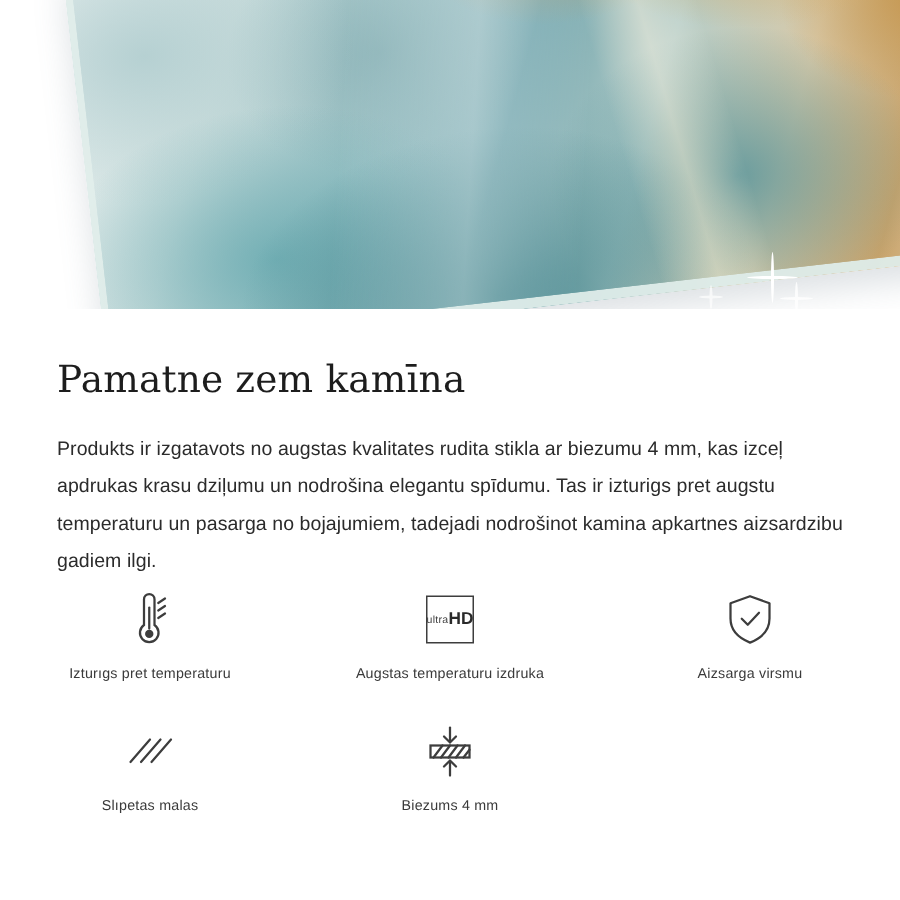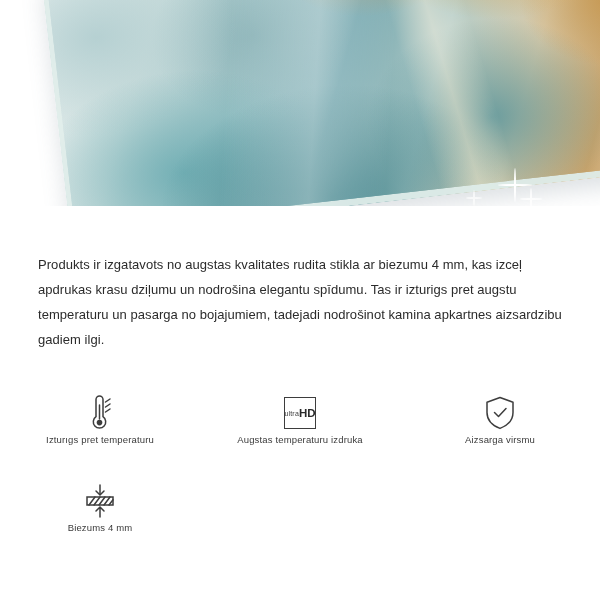--- a/index.html
+++ b/index.html
@@ -149,20 +149,21 @@
     align-items: center;
     justify-content: flex-start;
   }
   .feature .ic {
     height: 42px;
     display: flex;
     align-items: center;
     justify-content: center;
   }
   .feature .cap {
+    margin-top: 10px;
     font-size: 9.5px;
     color: #3a3a3a;
     text-align: right;
     letter-spacing: .15px;
   }
   .ultrahd-box {
     width: 30px;
     height: 30px;
     border: 1.6px solid #3d3d3d;
     display: flex;
@@ -191,20 +192,21 @@
         <span class="v"></span>
       </div>
     <div class="sparkle sp3">
         <span class="h"></span>
         <span class="v"></span>
       </div>
   </div>
 
   <div class="content">
     <h1 class="headline">
+      <span>Pamatne zem kamīna</span>
     </h1>
     <p class="body-copy">Produkts ir izgatavots no augstas kvalitates rudita stikla ar biezumu 4 mm, kas izceļ apdrukas krasu dziļumu un nodrošina elegantu spīdumu. Tas ir izturigs pret augstu temperaturu un pasarga no bojajumiem, tadejadi nodrošinot kamina apkartnes aizsardzibu gadiem ilgi.</p>
   </div>
 
   <div class="features">
 
     <div class="feature">
       <div class="ic">
         <svg width="34" height="40" viewBox="0 0 34 40" fill="none" stroke="#3d3d3d" stroke-width="1.5" stroke-linecap="round">
           <path d="M13 6.5a3.5 3.5 0 0 1 7 0v17.2a6.2 6.2 0 1 1-7 0z"></path>
@@ -232,20 +234,30 @@
       <div class="ic">
         <svg width="34" height="40" viewBox="0 0 34 40" fill="none" stroke="#3d3d3d" stroke-width="1.5" stroke-linejoin="round" stroke-linecap="round">
           <path d="M17 4.5 30 9.2v10.2c0 7.6-5.4 13-13 16-7.6-3-13-8.4-13-16V9.2z"></path>
           <path d="M11.5 19.5l4 4 7.5-8"></path>
         </svg>
       </div>
       <div class="cap">Aizsarga virsmu</div>
     </div>
 
 
+    <div class="feature">
+      <div class="ic">
+        <svg width="38" height="32" viewBox="0 0 38 32" fill="none" stroke="#3d3d3d" stroke-width="1.5" stroke-linecap="round">
+          <line x1="6" y1="23" x2="19" y2="8"></line>
+          <line x1="13" y1="23" x2="26" y2="8"></line>
+          <line x1="20" y1="23" x2="33" y2="8"></line>
+        </svg>
+      </div>
+      <div class="cap">Slıpetas malas</div>
+    </div>
 
     <div class="feature">
       <div class="ic">
         <svg width="38" height="38" viewBox="0 0 38 38" fill="none" stroke="#3d3d3d" stroke-width="1.5" stroke-linecap="round">
           <line x1="19" y1="3" x2="19" y2="12"></line>
           <path d="M15 9l4 4 4-4"></path>
           <rect x="6" y="15" width="26" height="8"></rect>
           <path d="M8 23l6-8M13 23l6-8M18 23l6-8M23 23l6-8M28 23l4-5.2"></path>
           <line x1="19" y1="35" x2="19" y2="26"></line>
           <path d="M15 29l4-4 4 4"></path>

